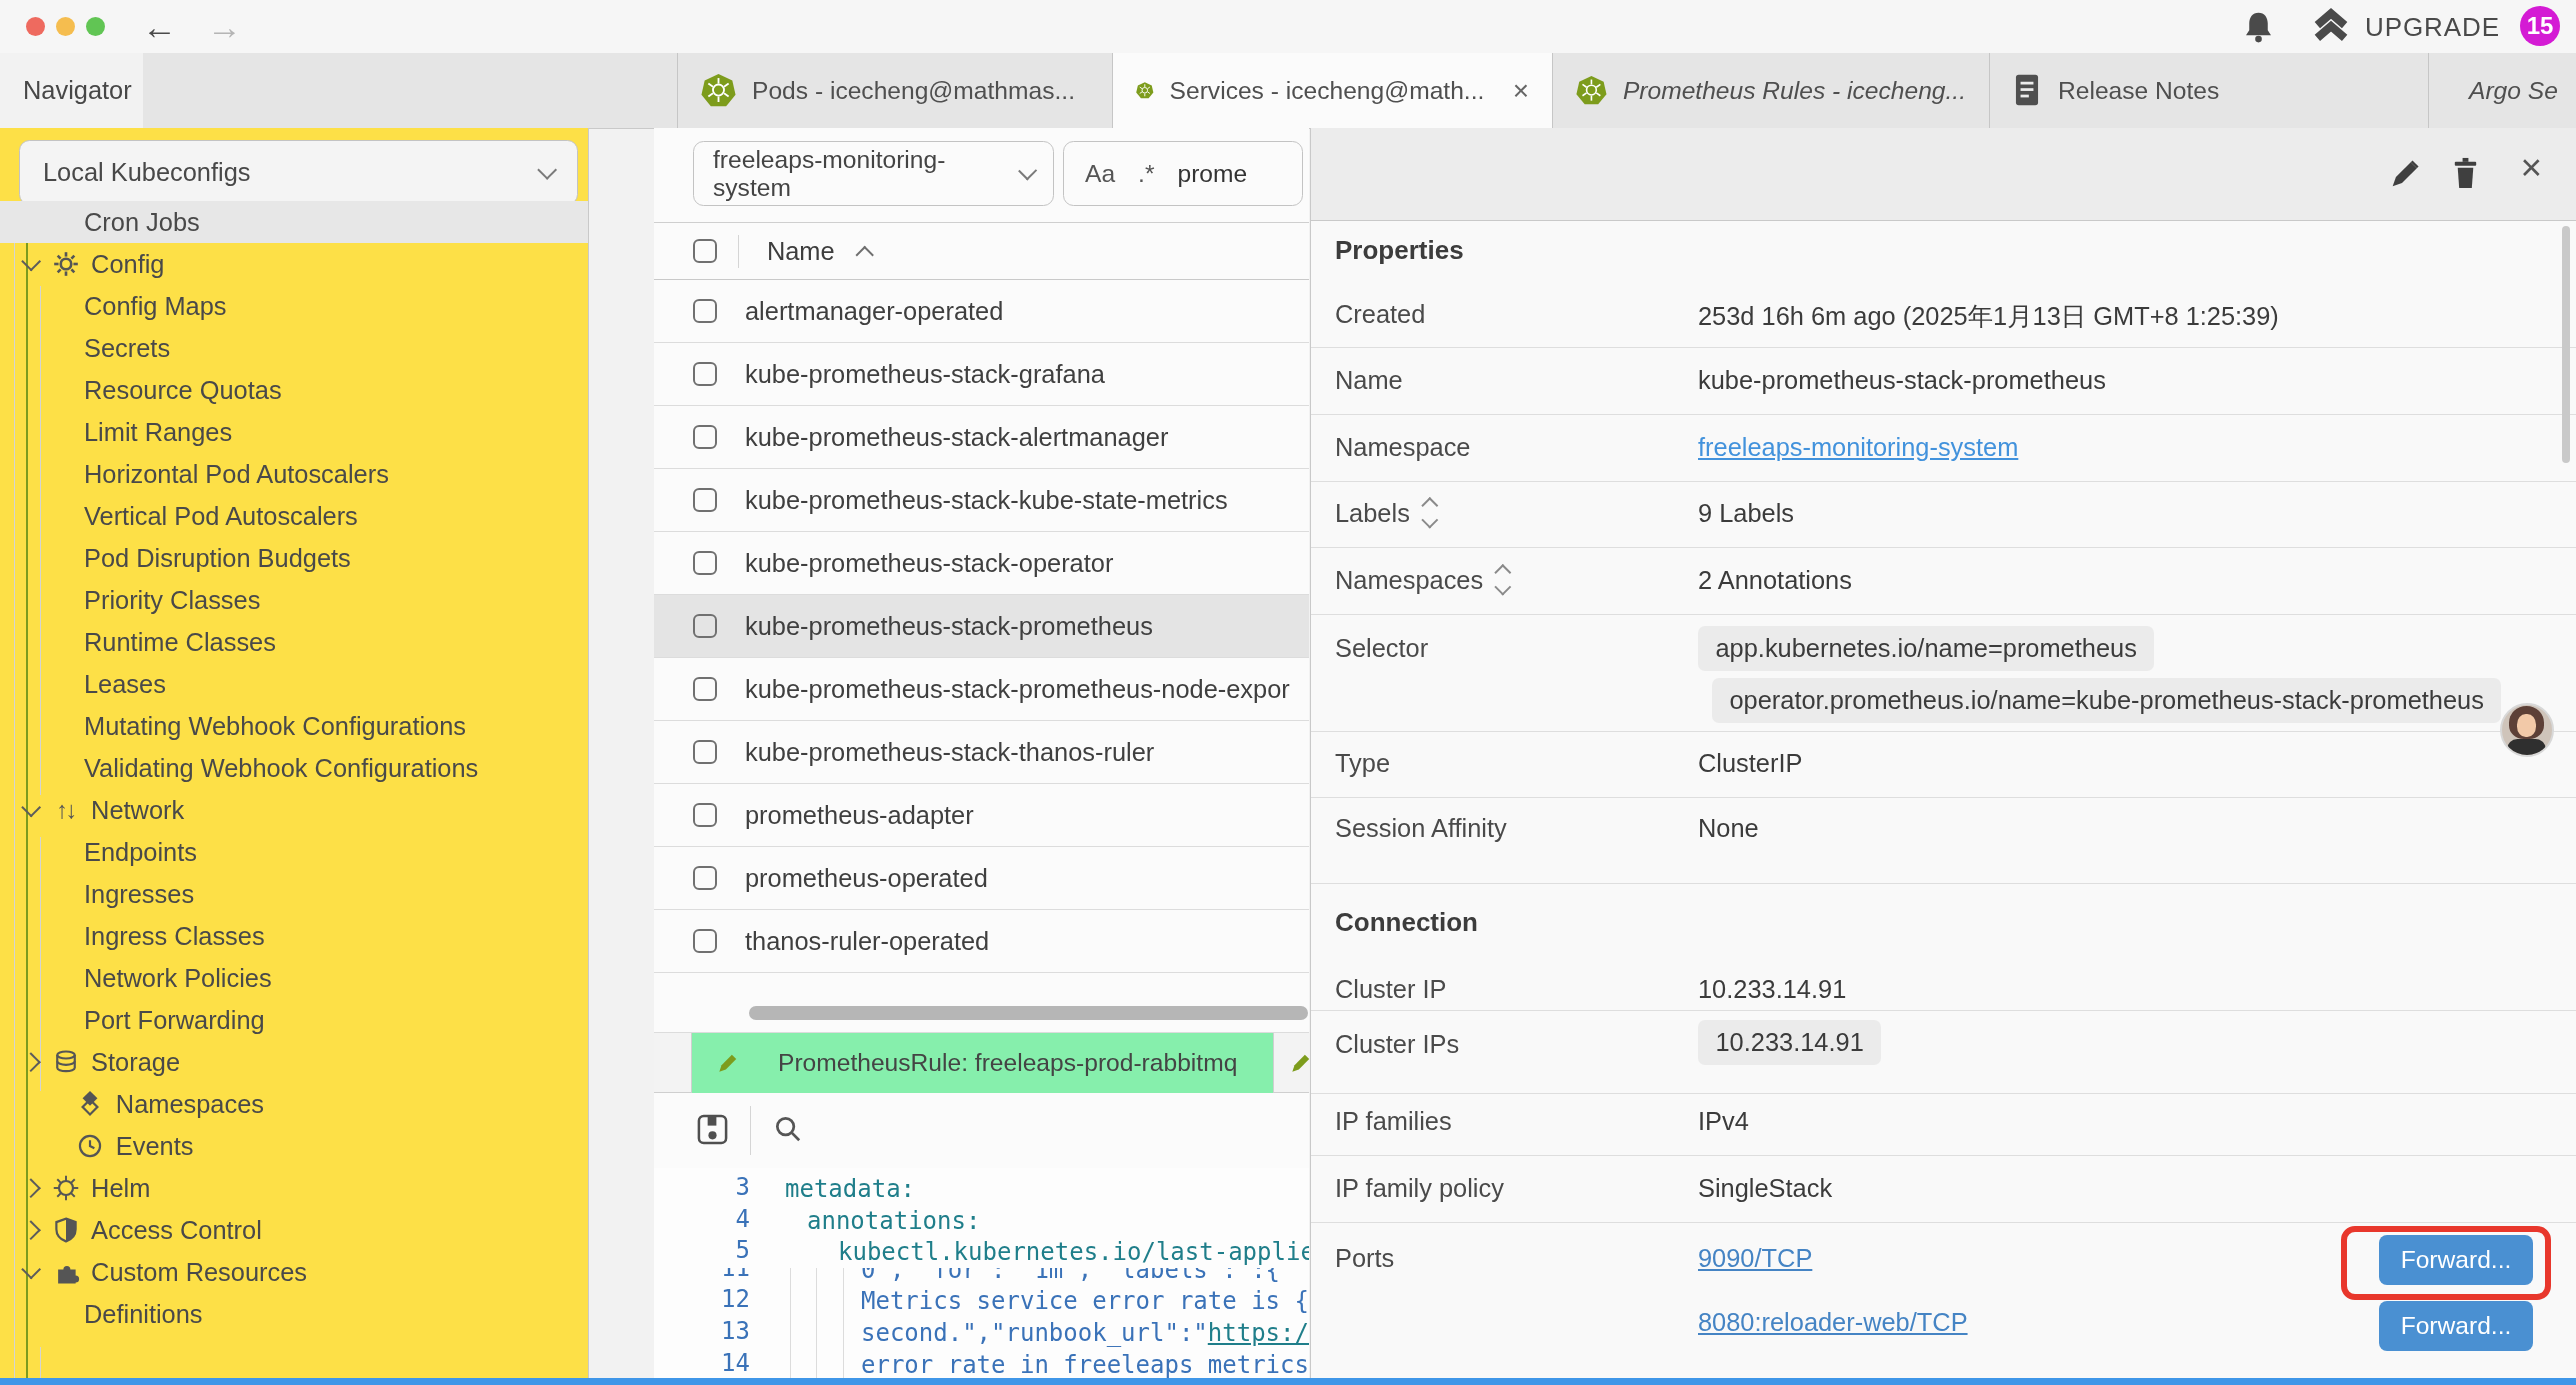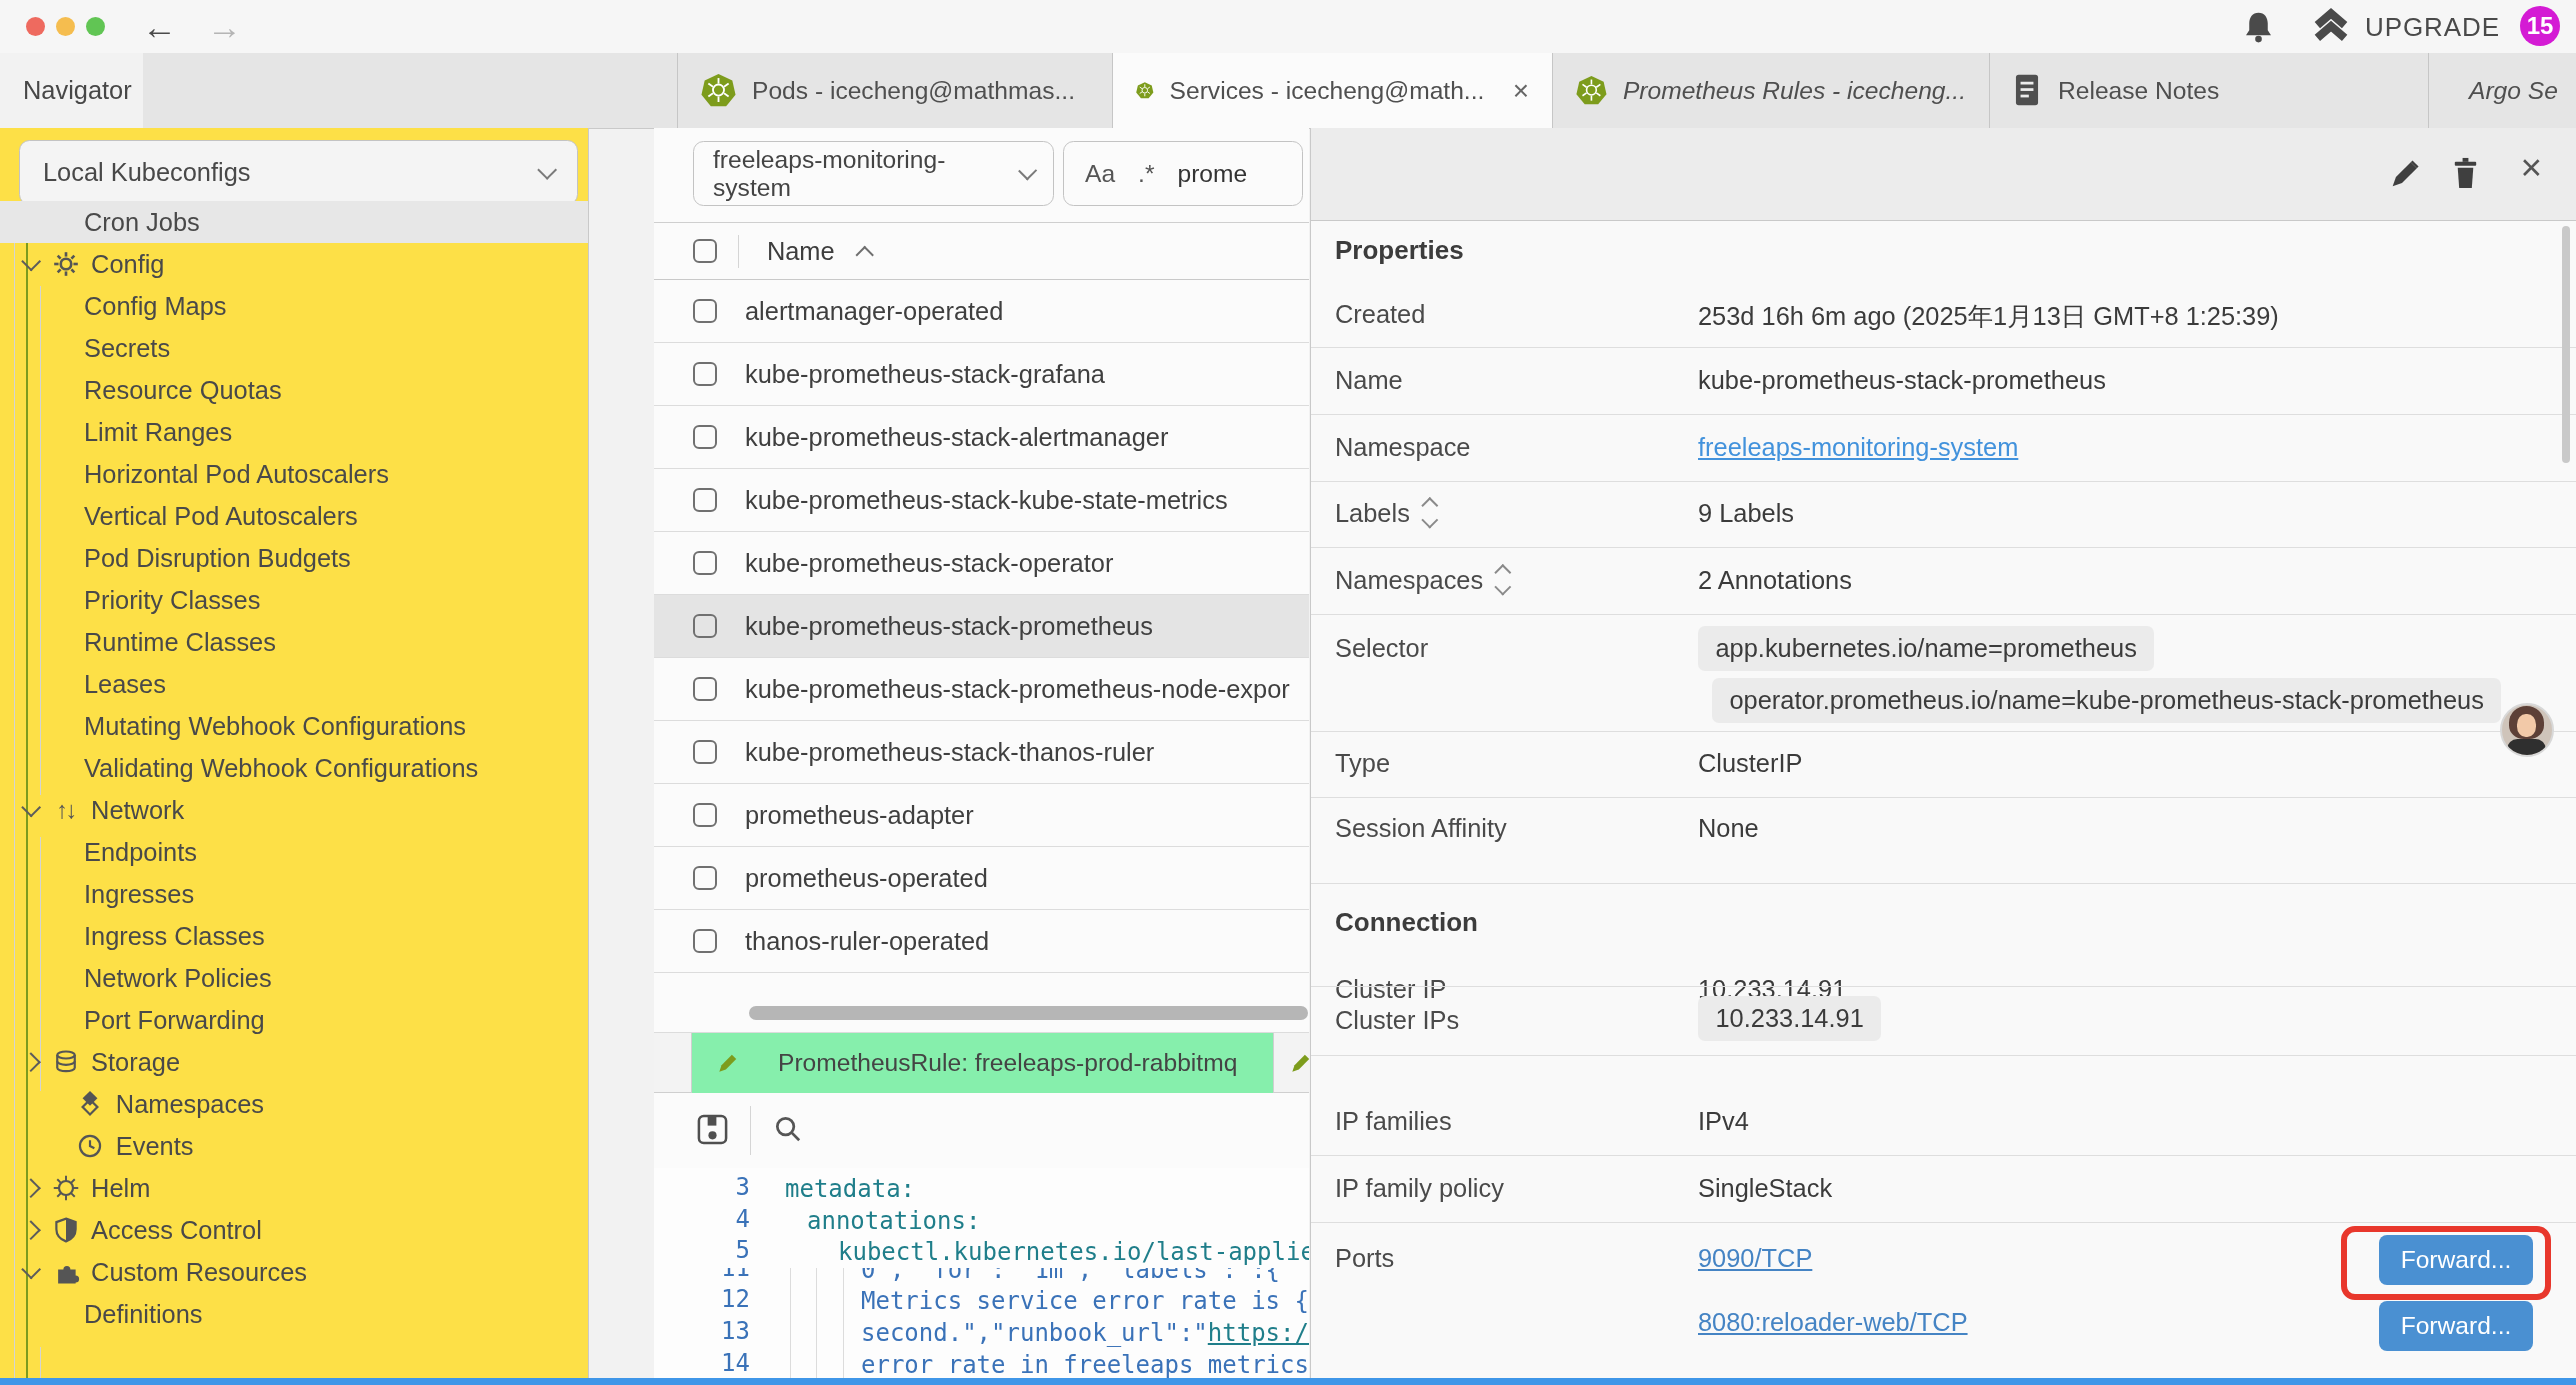--- a/index.html
+++ b/index.html
@@ -570,21 +570,21 @@
       <span class="dl" style="top:16px">Session Affinity</span>
       <span class="dv" style="top:16px">None</span>
     </div>
 
     <div class="h1" style="top:779px">Connection</div>
 
     <div class="drow" style="top:829px;height:66px;border-bottom:none">
       <span class="dl" style="top:17.5px">Cluster IP</span>
       <span class="dv" style="top:17.5px">10.233.14.91</span>
     </div>
-    <div class="drow" style="top:858px;height:70px;border-top:1.8px solid #dedede">
+    <div class="drow" style="top:882px;height:84px;border-top:1.8px solid #dedede">
       <span class="dl" style="top:19px">Cluster IPs</span>
       <span class="dv" style="top:8.8px"><span class="chip">10.233.14.91</span></span>
     </div>
     <div class="drow" style="top:961px;height:67px">
       <span class="dl" style="top:17.5px">IP families</span>
       <span class="dv" style="top:17.5px">IPv4</span>
     </div>
     <div class="drow" style="top:1028px;height:67px">
       <span class="dl" style="top:17.5px">IP family policy</span>
       <span class="dv" style="top:17.5px">SingleStack</span>

